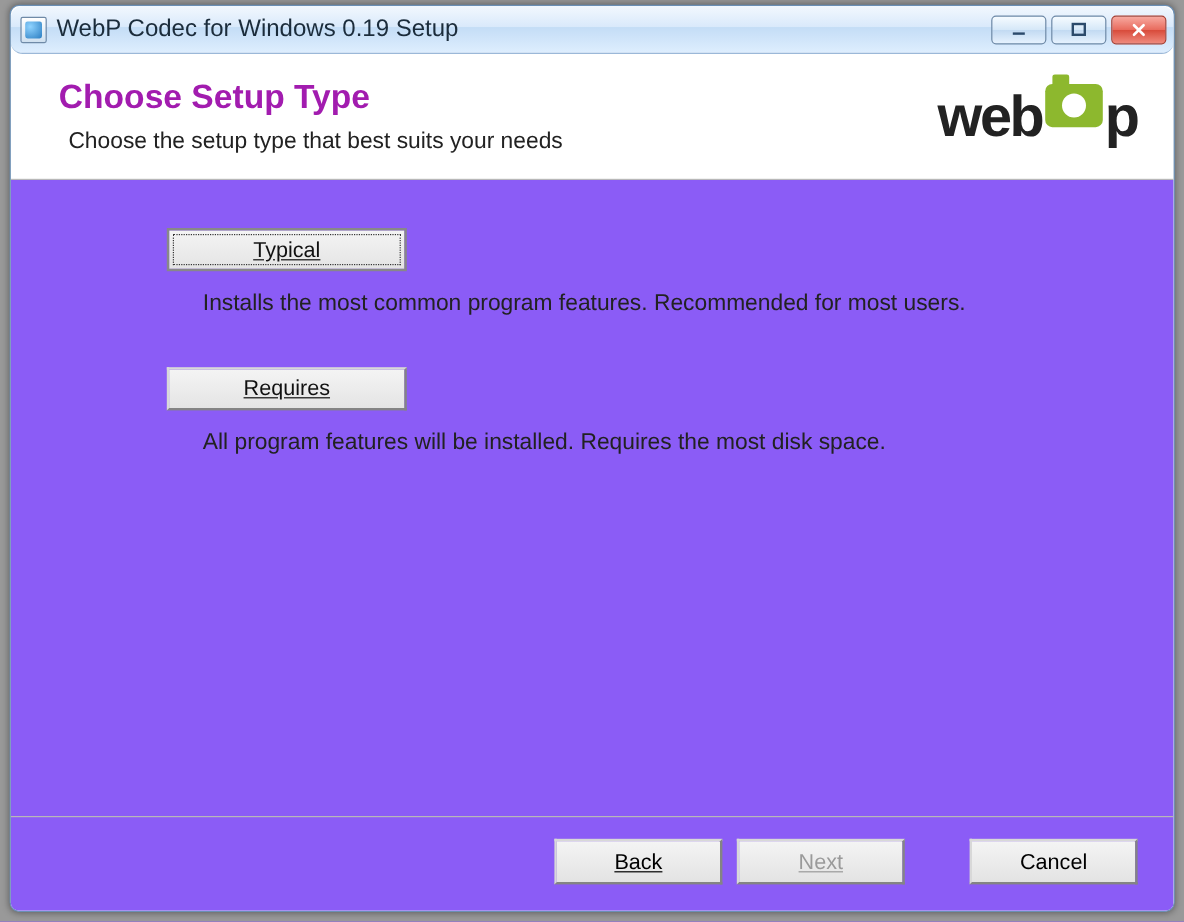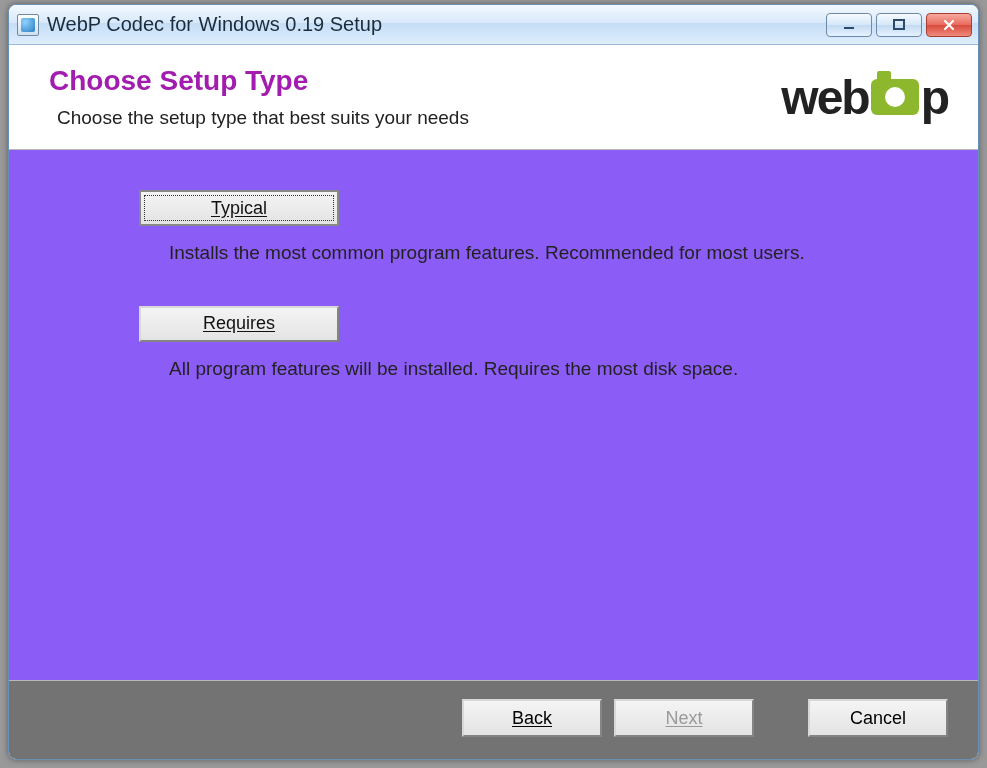--- a/index.html
+++ b/index.html
@@ -28,20 +28,21 @@
     overflow: hidden;
   }
   
   .titlebar {
     height: 40px;
     background: linear-gradient(to bottom, #f2f8fe 0%, #d9e9fb 45%, #c4ddf6 46%, #deeefe 100%);
     display: flex;
     align-items: center;
     padding: 0 6px 0 8px;
     border-bottom: 1px solid #9bb8d8;
+    border-radius: 10px;
   }
   .titlebar .app-icon {
     width: 22px; height: 22px; margin-right: 8px;
     background: linear-gradient(to bottom, #fff 0%, #cfe0ef 100%);
     border: 1px solid #6f8aa7;
     border-radius: 2px;
     position: relative;
   }
   .titlebar .app-icon::after{
     content:"";
@@ -86,21 +87,21 @@
   .header .subtitle {
     margin-left: 8px;
     font-size: 19px;
     color: #222;
   }
   .logo {
     font-size: 48px;
     font-weight: 800;
     color: #222;
     letter-spacing: -2px;
-    display:flex; align-items:center;
+    display:flex; 
     font-family: Arial, sans-serif;
   }
   .logo .cam {
     display:inline-block;
     width: 48px; height: 36px;
     background: #8db82e;
     border-radius: 6px;
     position: relative;
     margin: 0 2px;
   }
@@ -153,21 +154,21 @@
     line-height: 1.35;
   }
 
   
   .footer {
     border-top: 1px solid #b8b8b8;
     padding: 18px 30px 22px 0;
     display:flex;
     justify-content: flex-end;
     gap: 12px;
-    background: #737373;
+    background: #8b5cf6;
   }
   .nav-btn {
     width: 140px; height: 38px;
     background: linear-gradient(to bottom, #f4f4f4, #e3e3e3);
     border: 2px outset #d8d8d8;
     font-size: 18px;
     display:flex; align-items:center; justify-content:center;
     cursor: default;
   }
   .nav-btn.disabled { color: #9a9a9a; }

